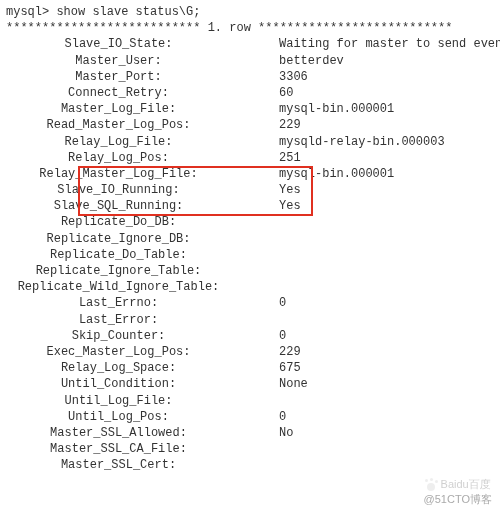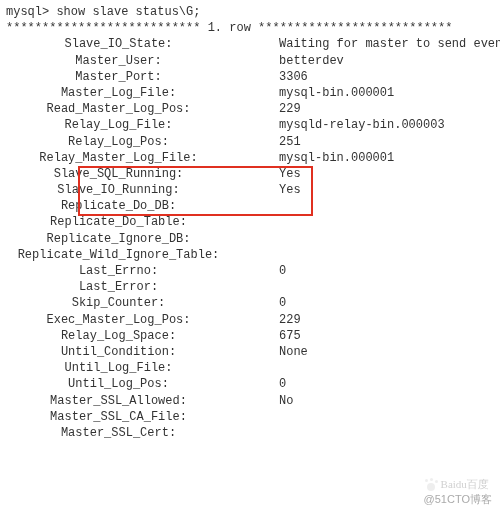--- a/index.html
+++ b/index.html
@@ -31,48 +31,50 @@
       pointer-events: none;
     }
     .watermark {
       position: absolute;
       right: 8px;
       bottom: 6px;
       color: #aaa;
       font-size: 11px;
       font-family: "Segoe UI", Arial, sans-serif;
     }
-    .wm-top { display: flex; align-items: center; gap: 3px; opacity: 0.55; font-family: Liberation Serif, serif; }
+    .wm-top { display: flex; align-items: center; gap: 3px; opacity: 0.55; }
     .paw { width: 14px; height: 14px; position: relative; opacity:.6;}
     .paw::before, .paw::after {
       content: ""; position: absolute; border-radius: 50%; background: #ccc;
     }
     .paw::before { width: 8px; height: 8px; left: 3px; top: 5px; }
     .paw::after  { width: 3px; height: 3px; left: 1px; top: 1px; box-shadow: 5px -1px 0 #ccc, 10px 1px 0 #ccc; }
   </style>
 </head>
 <body>
 
 <div class="terminal">
   <div class="line">mysql&gt; show slave status\G;</div>
   <div class="line">*************************** 1. row ***************************</div>
   <div id="fields">
       <div class="line kv"><span class="label">Slave_IO_State:</span><span class="value">Waiting for master to send event</span></div>
       <div class="line kv"><span class="label">Master_User:</span><span class="value">betterdev</span></div>
       <div class="line kv"><span class="label">Master_Port:</span><span class="value">3306</span></div>
+      <div class="line kv"><span class="label">Connect_Retry:</span><span class="value">60</span></div>
       <div class="line kv"><span class="label">Master_Log_File:</span><span class="value">mysql-bin.000001</span></div>
       <div class="line kv"><span class="label">Read_Master_Log_Pos:</span><span class="value">229</span></div>
       <div class="line kv"><span class="label">Relay_Log_File:</span><span class="value">mysqld-relay-bin.000003</span></div>
       <div class="line kv"><span class="label">Relay_Log_Pos:</span><span class="value">251</span></div>
       <div class="line kv"><span class="label">Relay_Master_Log_File:</span><span class="value">mysql-bin.000001</span></div>
+      <div class="line kv"><span class="label">Slave_IO_Running:</span><span class="value">Yes</span></div>
       <div class="line kv"><span class="label">Slave_SQL_Running:</span><span class="value">Yes</span></div>
-      <div class="line kv"><span class="label">Slave_IO_Running:</span><span class="value">Yes</span></div>
       <div class="line kv"><span class="label">Replicate_Do_DB:</span><span class="value"></span></div>
+      <div class="line kv"><span class="label">Replicate_Ignore_DB:</span><span class="value"></span></div>
       <div class="line kv"><span class="label">Replicate_Do_Table:</span><span class="value"></span></div>
-      <div class="line kv"><span class="label">Replicate_Ignore_DB:</span><span class="value"></span></div>
+      <div class="line kv"><span class="label">Replicate_Ignore_Table:</span><span class="value"></span></div>
       <div class="line kv"><span class="label">Replicate_Wild_Ignore_Table:</span><span class="value"></span></div>
       <div class="line kv"><span class="label">Last_Errno:</span><span class="value">0</span></div>
       <div class="line kv"><span class="label">Last_Error:</span><span class="value"></span></div>
       <div class="line kv"><span class="label">Skip_Counter:</span><span class="value">0</span></div>
       <div class="line kv"><span class="label">Exec_Master_Log_Pos:</span><span class="value">229</span></div>
       <div class="line kv"><span class="label">Relay_Log_Space:</span><span class="value">675</span></div>
       <div class="line kv"><span class="label">Until_Condition:</span><span class="value">None</span></div>
       <div class="line kv"><span class="label">Until_Log_File:</span><span class="value"></span></div>
       <div class="line kv"><span class="label">Until_Log_Pos:</span><span class="value">0</span></div>
       <div class="line kv"><span class="label">Master_SSL_Allowed:</span><span class="value">No</span></div>

